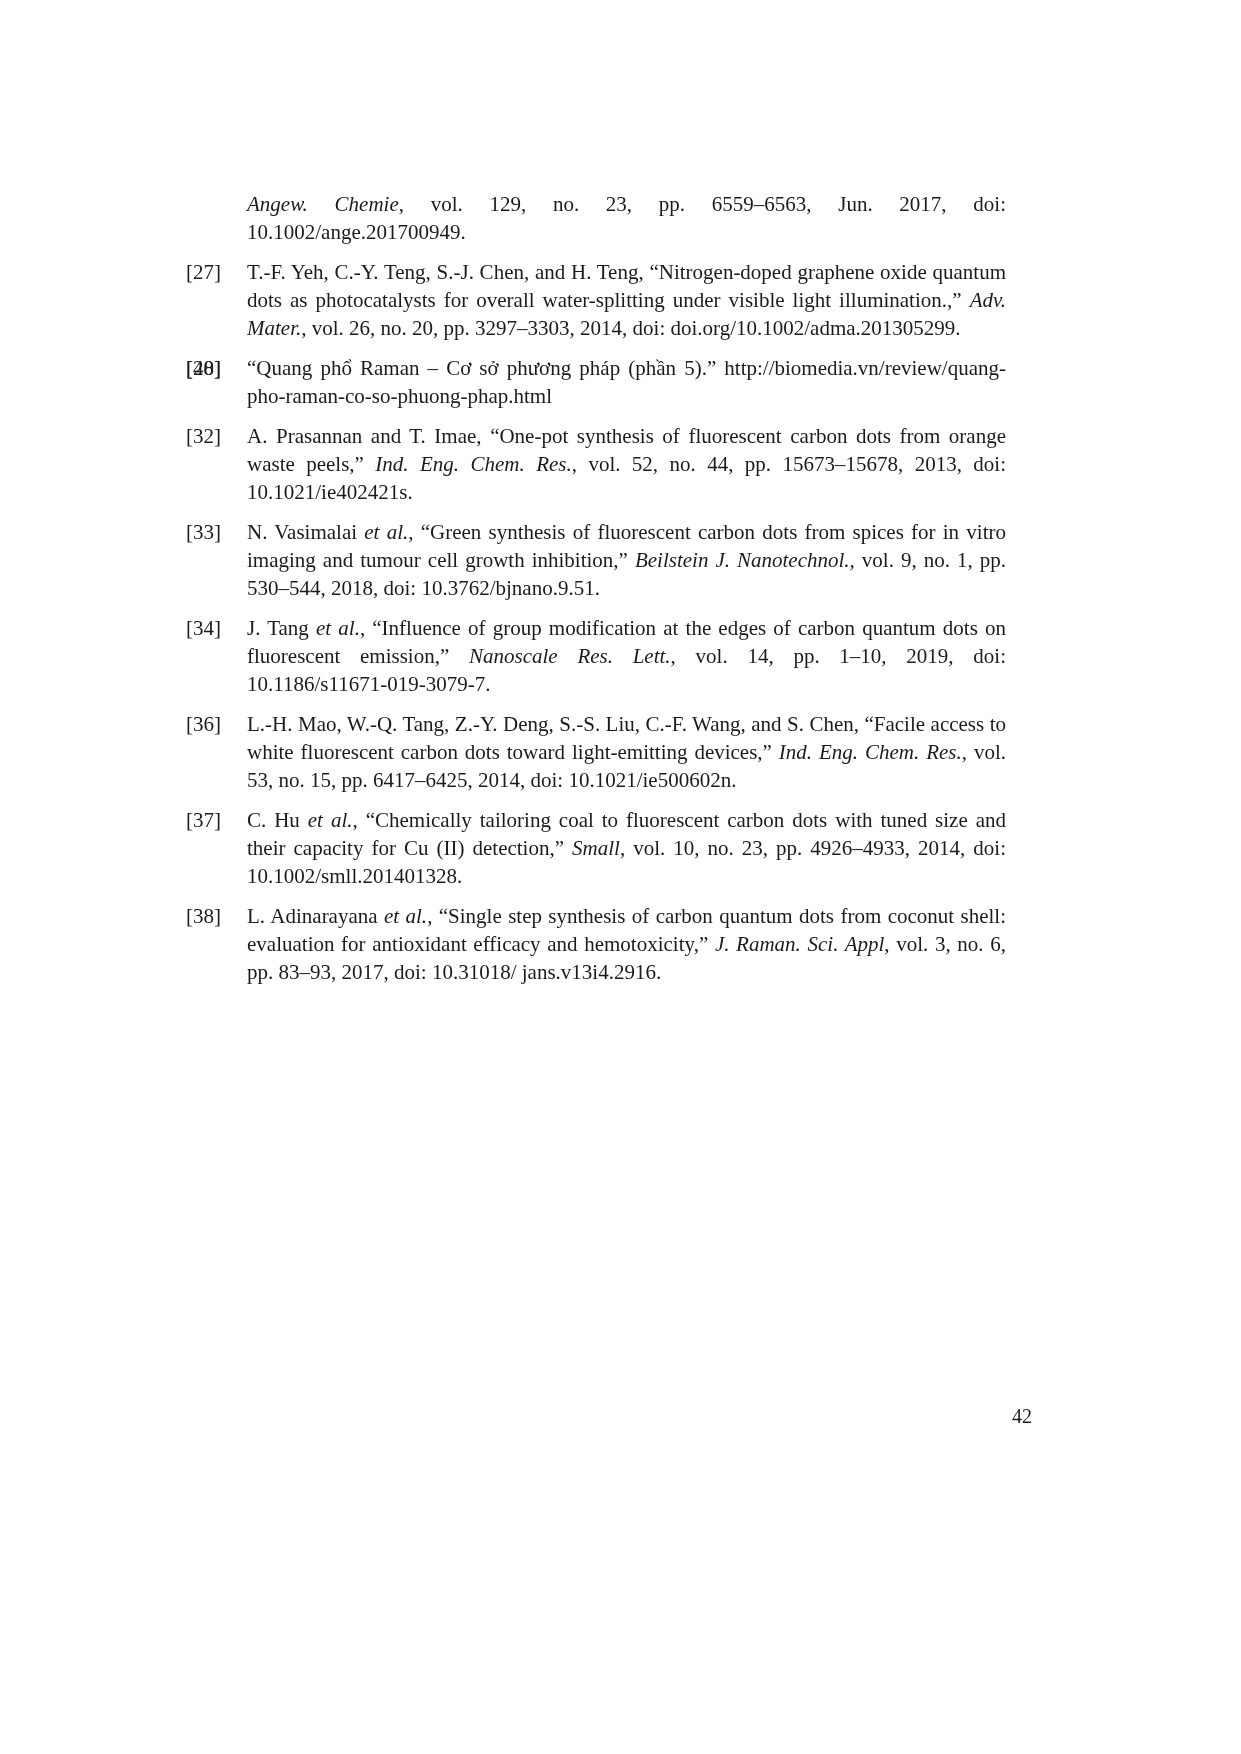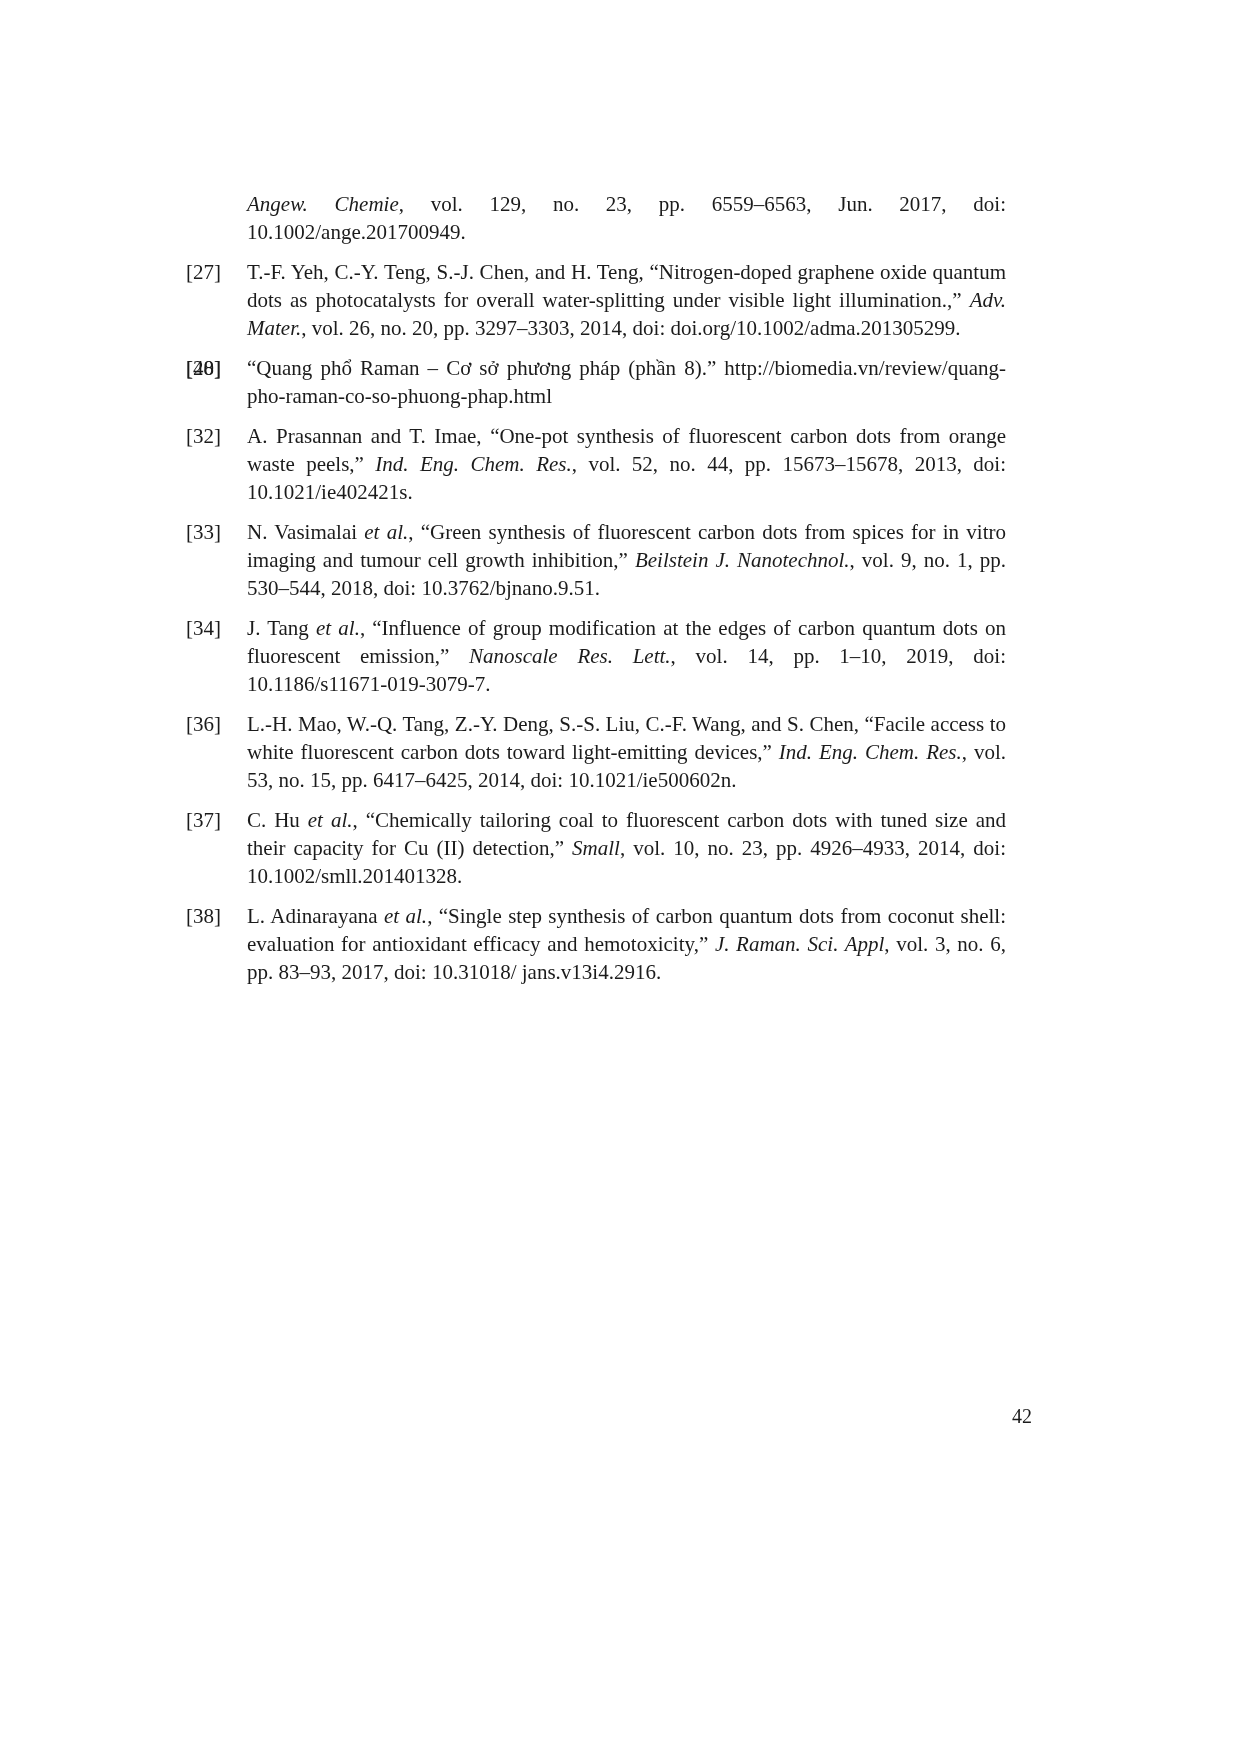--- a/index.html
+++ b/index.html
@@ -58,21 +58,21 @@
     <span class="ref-body"><span>T.-F. Yeh, C.-Y. Teng, S.-J. Chen, and H. Teng, “Nitrogen-doped graphene oxide quantum dots as photocatalysts for overall water-splitting under visible light illumination.,” </span><span class="italic">Adv. Mater.</span><span>, vol. 26, no. 20, pp. 3297–3303, 2014, doi: doi.org/10.1002/adma.201305299.</span></span>
   </div>
 
   <div class="reference">
     <span class="ref-label">[28]</span>
   </div>
 
 
   <div class="reference">
     <span class="ref-label">[40]</span>
-    <span class="ref-body"><span>“Quang phổ Raman – Cơ sở phương pháp (phần 8).” http://biomedia.vn/review/quang-pho-raman-co-so-phuong-phap.html</span></span>
+    <span class="ref-body"><span>“Quang phổ Raman – Cơ sở phương pháp (phần 5).” http://biomedia.vn/review/quang-pho-raman-co-so-phuong-phap.html</span></span>
   </div>
 
 
   <div class="reference">
     <span class="ref-label">[32]</span>
     <span class="ref-body"><span>A. Prasannan and T. Imae, “One-pot synthesis of fluorescent carbon dots from orange waste peels,” </span><span class="italic">Ind. Eng. Chem. Res.</span><span>, vol. 52, no. 44, pp. 15673–15678, 2013, doi: 10.1021/ie402421s.</span></span>
   </div>
 
   <div class="reference">
     <span class="ref-label">[33]</span>

